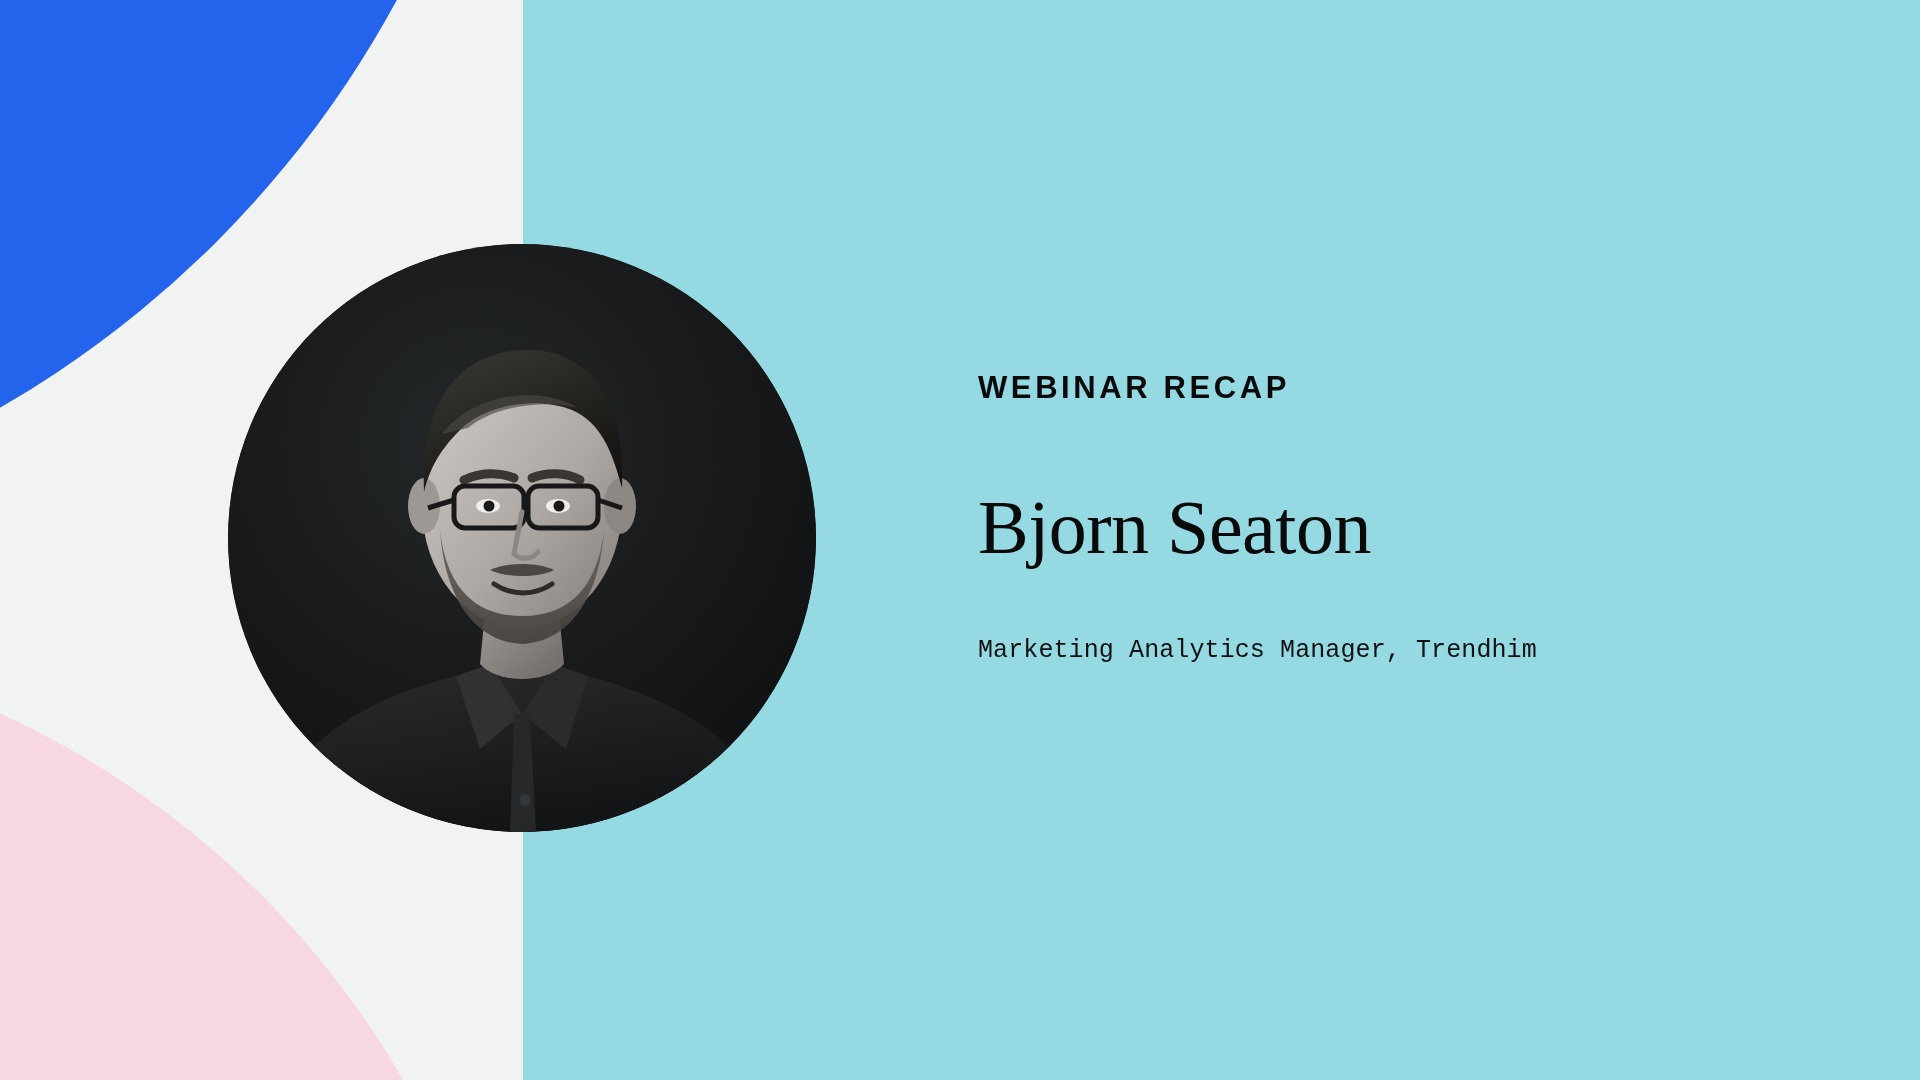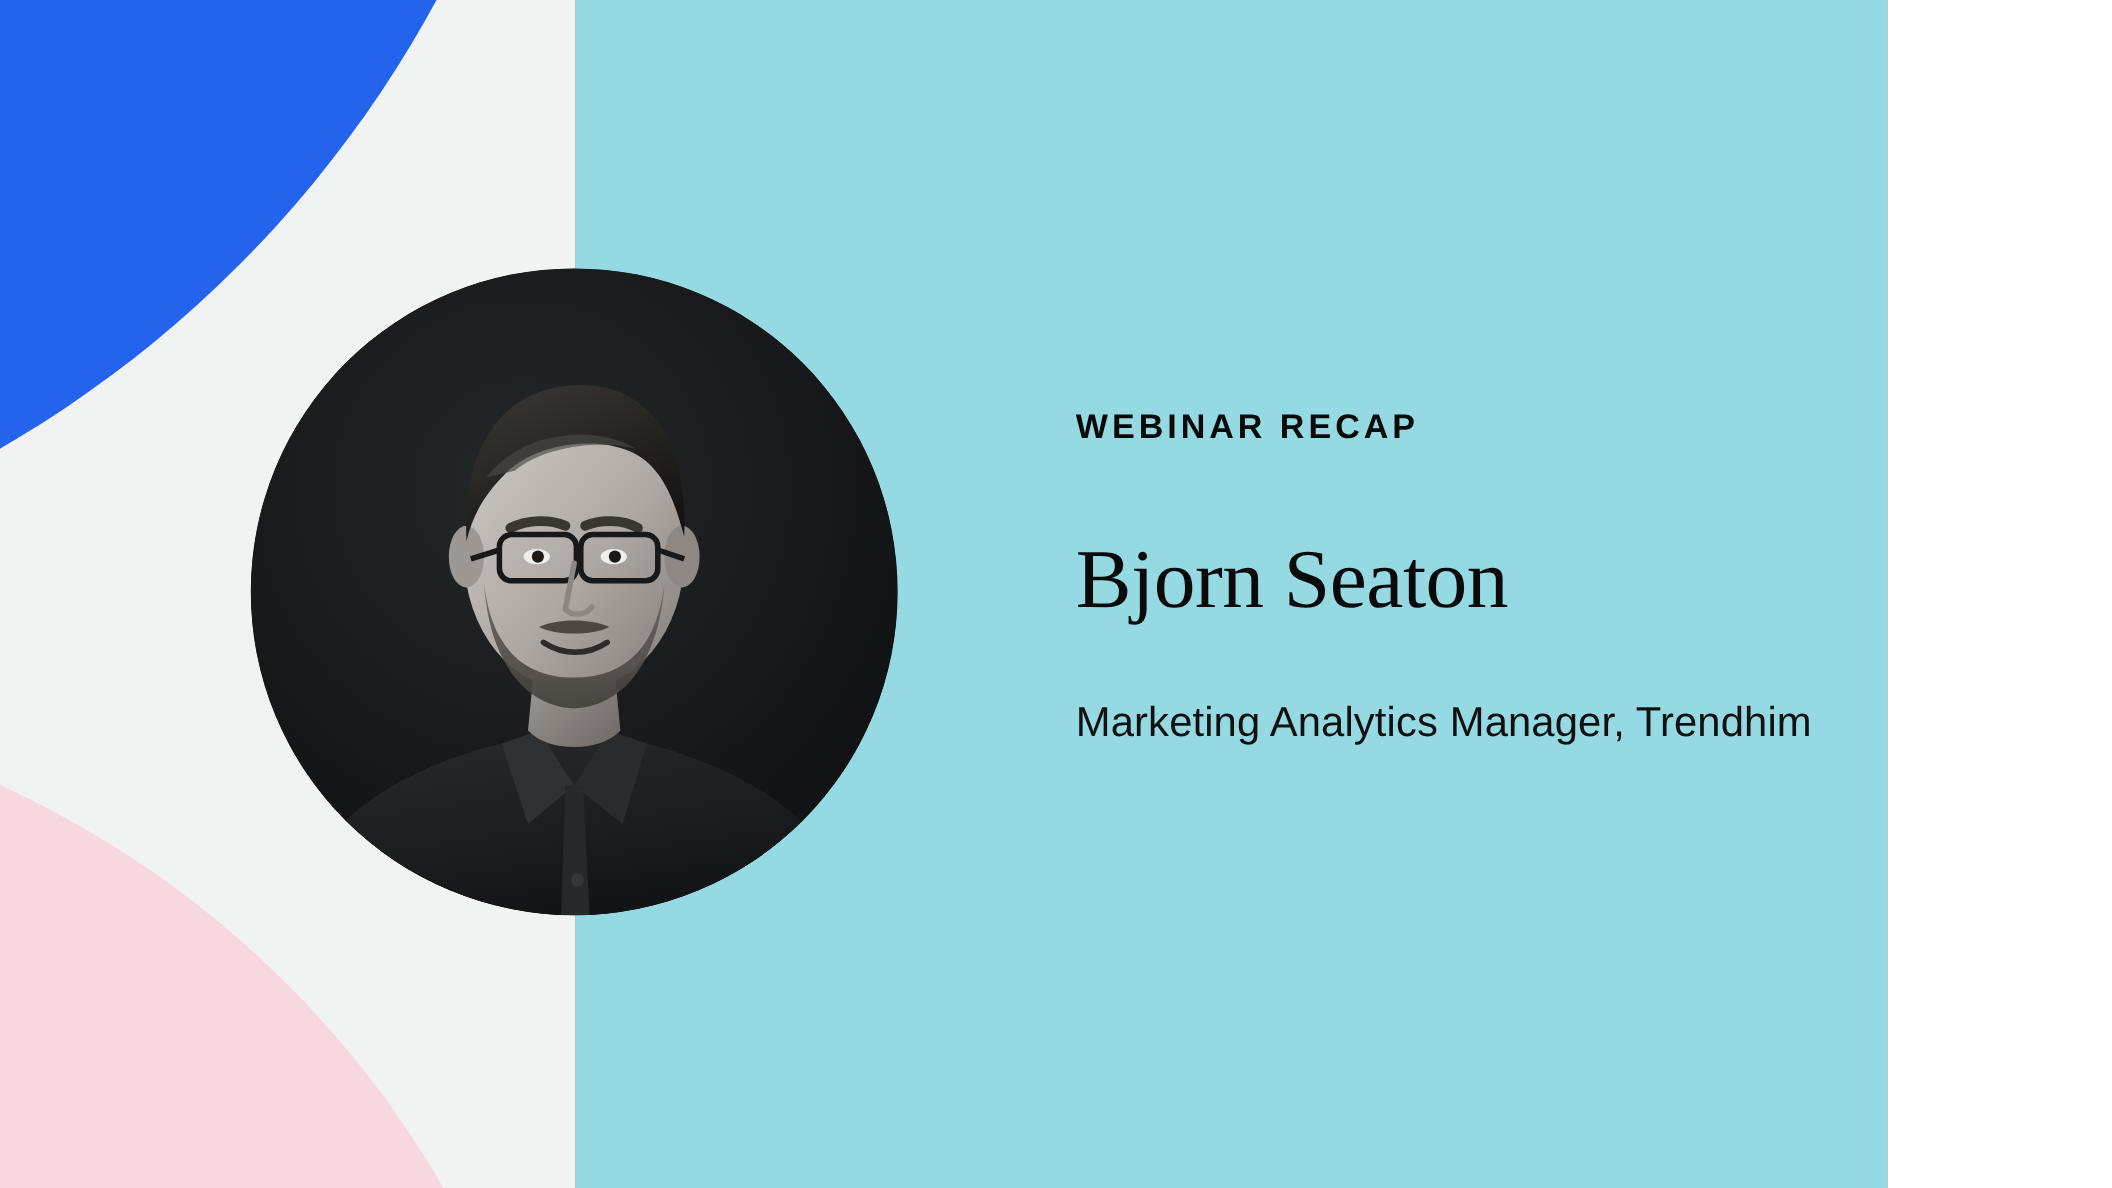--- a/index.html
+++ b/index.html
@@ -6,24 +6,24 @@
     margin: 0;
     padding: 0;
     background: #ffffff;
   }
   body {
     font-family: "Liberation Sans", sans-serif;
   }
 
   .slide {
     position: relative;
-    width: 1716px;
+    width: 1920px;
     height: 1080px;
     overflow: hidden;
-    background: #f97316;
+    background: #fef9c3;
   }
 
   
   .bg-left {
     position: absolute;
     left: 0;
     top: 0;
     width: 523px;
     height: 1080px;
     background: #f1f2f2;
@@ -95,22 +95,22 @@
     font-family: Liberation Serif, serif;
     font-size: 76px;
     font-weight: 300;
     letter-spacing: -0.5px;
     color: #0a0a0a;
     line-height: 1;
     margin: 86px 0 0 0;
     white-space: nowrap;
   }
   .subhead {
-    font-family: Liberation Sans, sans-serif;
-    font-size: 38px;
+    font-family: Liberation Mono, monospace;
+    font-size: 25px;
     font-weight: 400;
     letter-spacing: 0.1px;
     color: #111111;
     line-height: 1;
     margin: 73px 0 0 0;
     white-space: nowrap;
   }
 </style>
 </head>
 <body>

